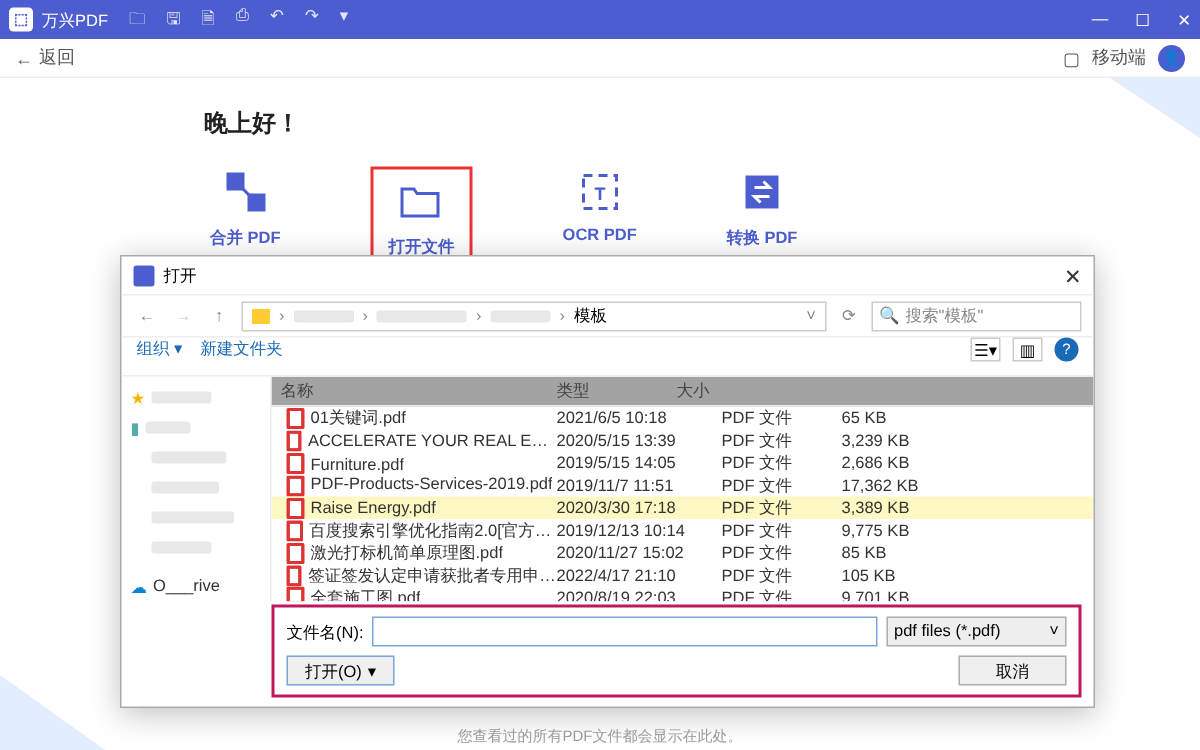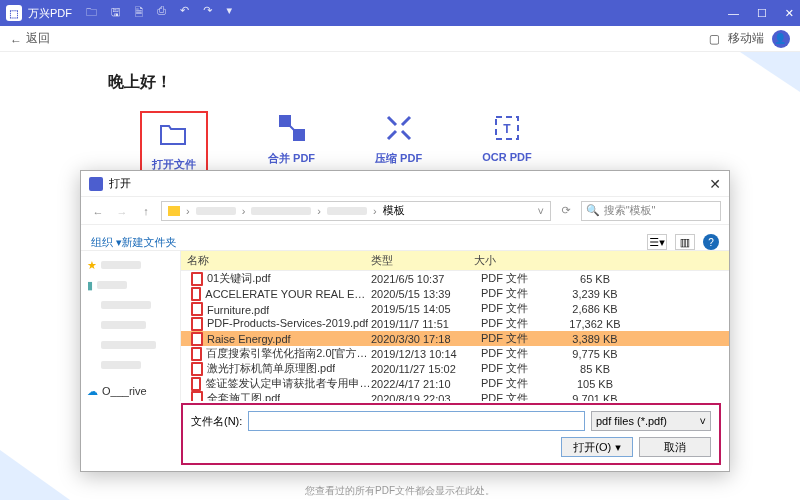--- a/index.html
+++ b/index.html
@@ -11,68 +11,68 @@
 .titlebar .tb-icons span { opacity: .85; cursor: pointer; }
 .titlebar .spacer { flex: 1; }
 .titlebar .win-controls { display: flex; gap: 18px; }
 
 .subbar { height: 26px; display: flex; align-items: center; padding: 0 10px; font-size: 12px; color: #555; border-bottom: 1px solid #eee; }
 .subbar .back { display: flex; align-items: center; gap: 4px; cursor: pointer; }
 .subbar .right { margin-left: auto; display: flex; align-items: center; gap: 8px; }
 .avatar { width: 18px; height: 18px; border-radius: 50%; background: #4c5ecf; color: #fff; display: flex; align-items: center; justify-content: center; font-size: 10px; }
 
 .main { padding: 16px 60px; position: relative; }
-.greet { font-size: 16px; font-weight: bold; margin: 4px 0 18px 48px; color: #222; }
+.greet { font-size: 16px; font-weight: bold; margin: 4px 0 18px 76px; color: #222; }
 .actions { display: flex; gap: 60px; margin-left: 80px; }
 .action { display: flex; flex-direction: column; align-items: center; gap: 6px; cursor: pointer; color: #4c5ecf; font-weight: bold; font-size: 11px; }
 .action .icon { width: 34px; height: 34px; display: flex; align-items: center; justify-content: center; }
 .action.open-file { border: 2px solid #e33; padding: 4px 10px; }
 
 .corner-tr { position: absolute; right: 0; top: 52px; width: 0; height: 0; border-left: 60px solid transparent; border-top: 40px solid #cfe3ff; opacity: .6; }
 .corner-bl { position: absolute; left: 0; bottom: 0; width: 0; height: 0; border-right: 70px solid transparent; border-bottom: 50px solid #cfe3ff; opacity: .6; }
 
 .dialog { position: absolute; left: 80px; top: 170px; width: 650px; height: 302px; background: #fff; border: 1px solid #aaa; box-shadow: 0 4px 20px rgba(0,0,0,.25); font-size: 11px; display: flex; flex-direction: column; }
 .dlg-title { height: 26px; display: flex; align-items: center; padding: 0 8px; border-bottom: 1px solid #eee; }
 .dlg-title .ico { width: 14px; height: 14px; background: #4c5ecf; border-radius: 2px; margin-right: 6px; }
 .dlg-title .close { margin-left: auto; cursor: pointer; font-size: 14px; color: #333; }
 .dlg-nav { height: 28px; display: flex; align-items: center; padding: 0 8px; gap: 6px; border-bottom: 1px solid #eee; }
 .nav-arrow { width: 18px; height: 18px; color: #888; display: flex; align-items: center; justify-content: center; cursor: pointer; }
 .breadcrumb { flex: 1; height: 20px; border: 1px solid #ccc; display: flex; align-items: center; padding: 0 6px; gap: 6px; overflow: hidden; }
 .breadcrumb .folder-ico { width: 12px; height: 10px; background: #fc3; }
 .breadcrumb .blur { background: #e8e8e8; height: 8px; width: 40px; border-radius: 2px; }
 .breadcrumb .sep { color: #888; }
 .search-box { width: 140px; height: 20px; border: 1px solid #ccc; display: flex; align-items: center; padding: 0 4px; gap: 4px; color: #888; }
-.dlg-toolbar { height: 26px; display: flex; align-items: flex-end; padding: 0 10px; border-bottom: 1px solid #eee; }
+.dlg-toolbar { height: 26px; display: flex; align-items: flex-start; padding: 0 10px; gap: 12px; border-bottom: 1px solid #eee; }
 .dlg-toolbar .tool { color: #1a6ab8; cursor: pointer; }
 .dlg-toolbar .right-tools { margin-left: auto; display: flex; gap: 8px; align-items: center; }
 .view-btn { width: 20px; height: 16px; border: 1px solid #ccc; display: flex; align-items: center; justify-content: center; cursor: pointer; }
 .help-btn { width: 16px; height: 16px; border-radius: 50%; background: #1a6ab8; color: #fff; display: flex; align-items: center; justify-content: center; font-size: 10px; }
 
 .dlg-body { flex: 1; display: flex; overflow: hidden; }
 .sidebar { width: 100px; border-right: 1px solid #eee; padding: 4px 6px; overflow: hidden; }
 .sidebar .item { height: 20px; display: flex; align-items: center; gap: 4px; color: #333; cursor: pointer; }
 .sidebar .item .blur { background: #e8e8e8; height: 8px; width: 40px; border-radius: 2px; }
 
 .filelist { flex: 1; display: flex; flex-direction: column; overflow: hidden; }
-.fl-header { height: 20px; display: flex; align-items: center; border-bottom: 1px solid #eee; color: #444; background: #fef9c3; }
+.fl-header { height: 20px; display: flex; align-items: center; border-bottom: 1px solid #eee; color: #444; background: #a3a3a3; }
 .col-name { width: 190px; padding-left: 6px; }
 .col-date { width: 110px; }
 .col-type { width: 80px; }
-.col-size { width: 80px; text-align: center; padding-right: 12px; }
+.col-size { width: 80px; text-align: left; padding-right: 12px; }
 .fl-rows { flex: 1; overflow: hidden; }
 .row { height: 15px; display: flex; align-items: center; color: #333; cursor: pointer; }
-.row.selected { background: #fdba74; }
+.row.selected { background: #fef9c3; }
 .row .file-ico { width: 12px; height: 14px; background: linear-gradient(#fff,#fff) padding-box, #d33; border: 2px solid #d33; margin: 0 4px; border-radius: 1px; }
 
 .dlg-bottom { border: 2px solid #be185d; margin: 2px 8px 6px 100px; padding: 6px 8px; }
 .filename-row { display: flex; align-items: center; gap: 6px; margin-bottom: 6px; }
 .filename-row label { white-space: nowrap; }
 .fn-input { flex: 1; height: 20px; border: 1px solid #7aa7d8; background: #fff; }
 .ft-select { width: 120px; height: 20px; border: 1px solid #abadb3; display: flex; align-items: center; justify-content: space-between; padding: 0 4px; background: #eee; cursor: pointer; }
-.btn-row { display: flex; justify-content: flex-end; gap: 6px; }
+.btn-row { display: flex; justify-content: space-between; gap: 6px; }
 .btn { width: 72px; height: 20px; border: 1px solid #abadb3; background: #efefef; cursor: pointer; display: flex; align-items: center; justify-content: center; }
 .btn.primary { border: 1px solid #7aa7d8; }
 
 .footer-txt { position: absolute; bottom: 2px; left: 0; right: 0; text-align: center; font-size: 10px; color: #999; }
 </style>
 </head>
 <body>
 
 <div class="titlebar">
   <div class="logo">⬚</div>
@@ -105,54 +105,55 @@
     <div class="avatar">👤</div>
   </div>
 </div>
 
 <div class="corner-tr"></div>
 <div class="corner-bl"></div>
 
 <div class="main">
   <div class="greet">晚上好！</div>
   <div class="actions">
-    <div class="action open-file">
-      <div class="icon">
-          <svg width="30" height="24" viewBox="0 0 30 24">
-            <path d="M2 4h8l2 3h14v15H2z" fill="none" stroke="#4c5ecf" stroke-width="2"></path>
-          </svg>
-        </div>
-      <span>打开文件</span>
-    </div>
     <div class="action">
       <div class="icon">
           <svg width="30" height="30">
             <rect x="2" y="2" width="12" height="12" fill="#4c5ecf"></rect>
             <rect x="16" y="16" width="12" height="12" fill="#4c5ecf"></rect>
             <path d="M10 10l10 10" stroke="#4c5ecf" stroke-width="2"></path>
           </svg>
         </div>
       <span>合并 PDF</span>
     </div>
-    <div class="action">
+    <div class="action open-file">
       <div class="icon">
-          <svg width="30" height="30">
-            <path d="M4 4l8 8M26 4l-8 8M4 26l8-8M26 26l-8-8" stroke="#4c5ecf" stroke-width="3"></path>
+          <svg width="30" height="24" viewBox="0 0 30 24">
+            <path d="M2 4h8l2 3h14v15H2z" fill="none" stroke="#4c5ecf" stroke-width="2"></path>
           </svg>
         </div>
-      <span>压缩 PDF</span>
+      <span>打开文件</span>
     </div>
     <div class="action">
       <div class="icon">
           <svg width="30" height="30">
             <rect x="4" y="4" width="22" height="22" fill="none" stroke="#4c5ecf" stroke-width="2" stroke-dasharray="6 4"></rect>
             <text x="15" y="20" text-anchor="middle" fill="#4c5ecf" font-size="12" font-weight="bold">T</text>
           </svg>
         </div>
       <span>OCR PDF</span>
+    </div>
+    <div class="action">
+      <div class="icon">
+          <svg width="30" height="30">
+            <rect x="4" y="4" width="22" height="22" fill="#4c5ecf"></rect>
+            <path d="M10 12l10 0l-4-4M20 18l-10 0l4 4" stroke="#fff" stroke-width="2" fill="none"></path>
+          </svg>
+        </div>
+      <span>转换 PDF</span>
     </div>
   </div>
 </div>
 
 <div class="dialog">
   <div class="dlg-title">
     <div class="ico"></div>
     <span>打开</span>
     <span class="close">✕</span>
   </div>
@@ -220,21 +221,21 @@
         <div class="col-name">名称</div>
         <div class="col-type">类型</div>
         <div class="col-size">大小</div>
       </div>
       <div class="fl-rows" id="fl-rows">
           <div class="row">
             <div class="col-name" style="display:flex;align-items:flex-end;overflow:hidden">
               <div class="file-ico"></div>
               <span style="white-space:nowrap;overflow:hidden;text-overflow:ellipsis">01关键词.pdf</span>
             </div>
-            <div class="col-date">2021/6/5 10:37</div>
+            <div class="col-date">2021/6/5 10:18</div>
             <div class="col-type">PDF 文件</div>
             <div class="col-size">65 KB</div>
           </div>
           <div class="row">
             <div class="col-name" style="display:flex;align-items:center;overflow:hidden">
               <div class="file-ico"></div>
               <span style="white-space:nowrap;overflow:hidden;text-overflow:ellipsis">ACCELERATE YOUR REAL ESTATE DE...</span>
             </div>
             <div class="col-date">2020/5/15 13:39</div>
             <div class="col-type">PDF 文件</div>

